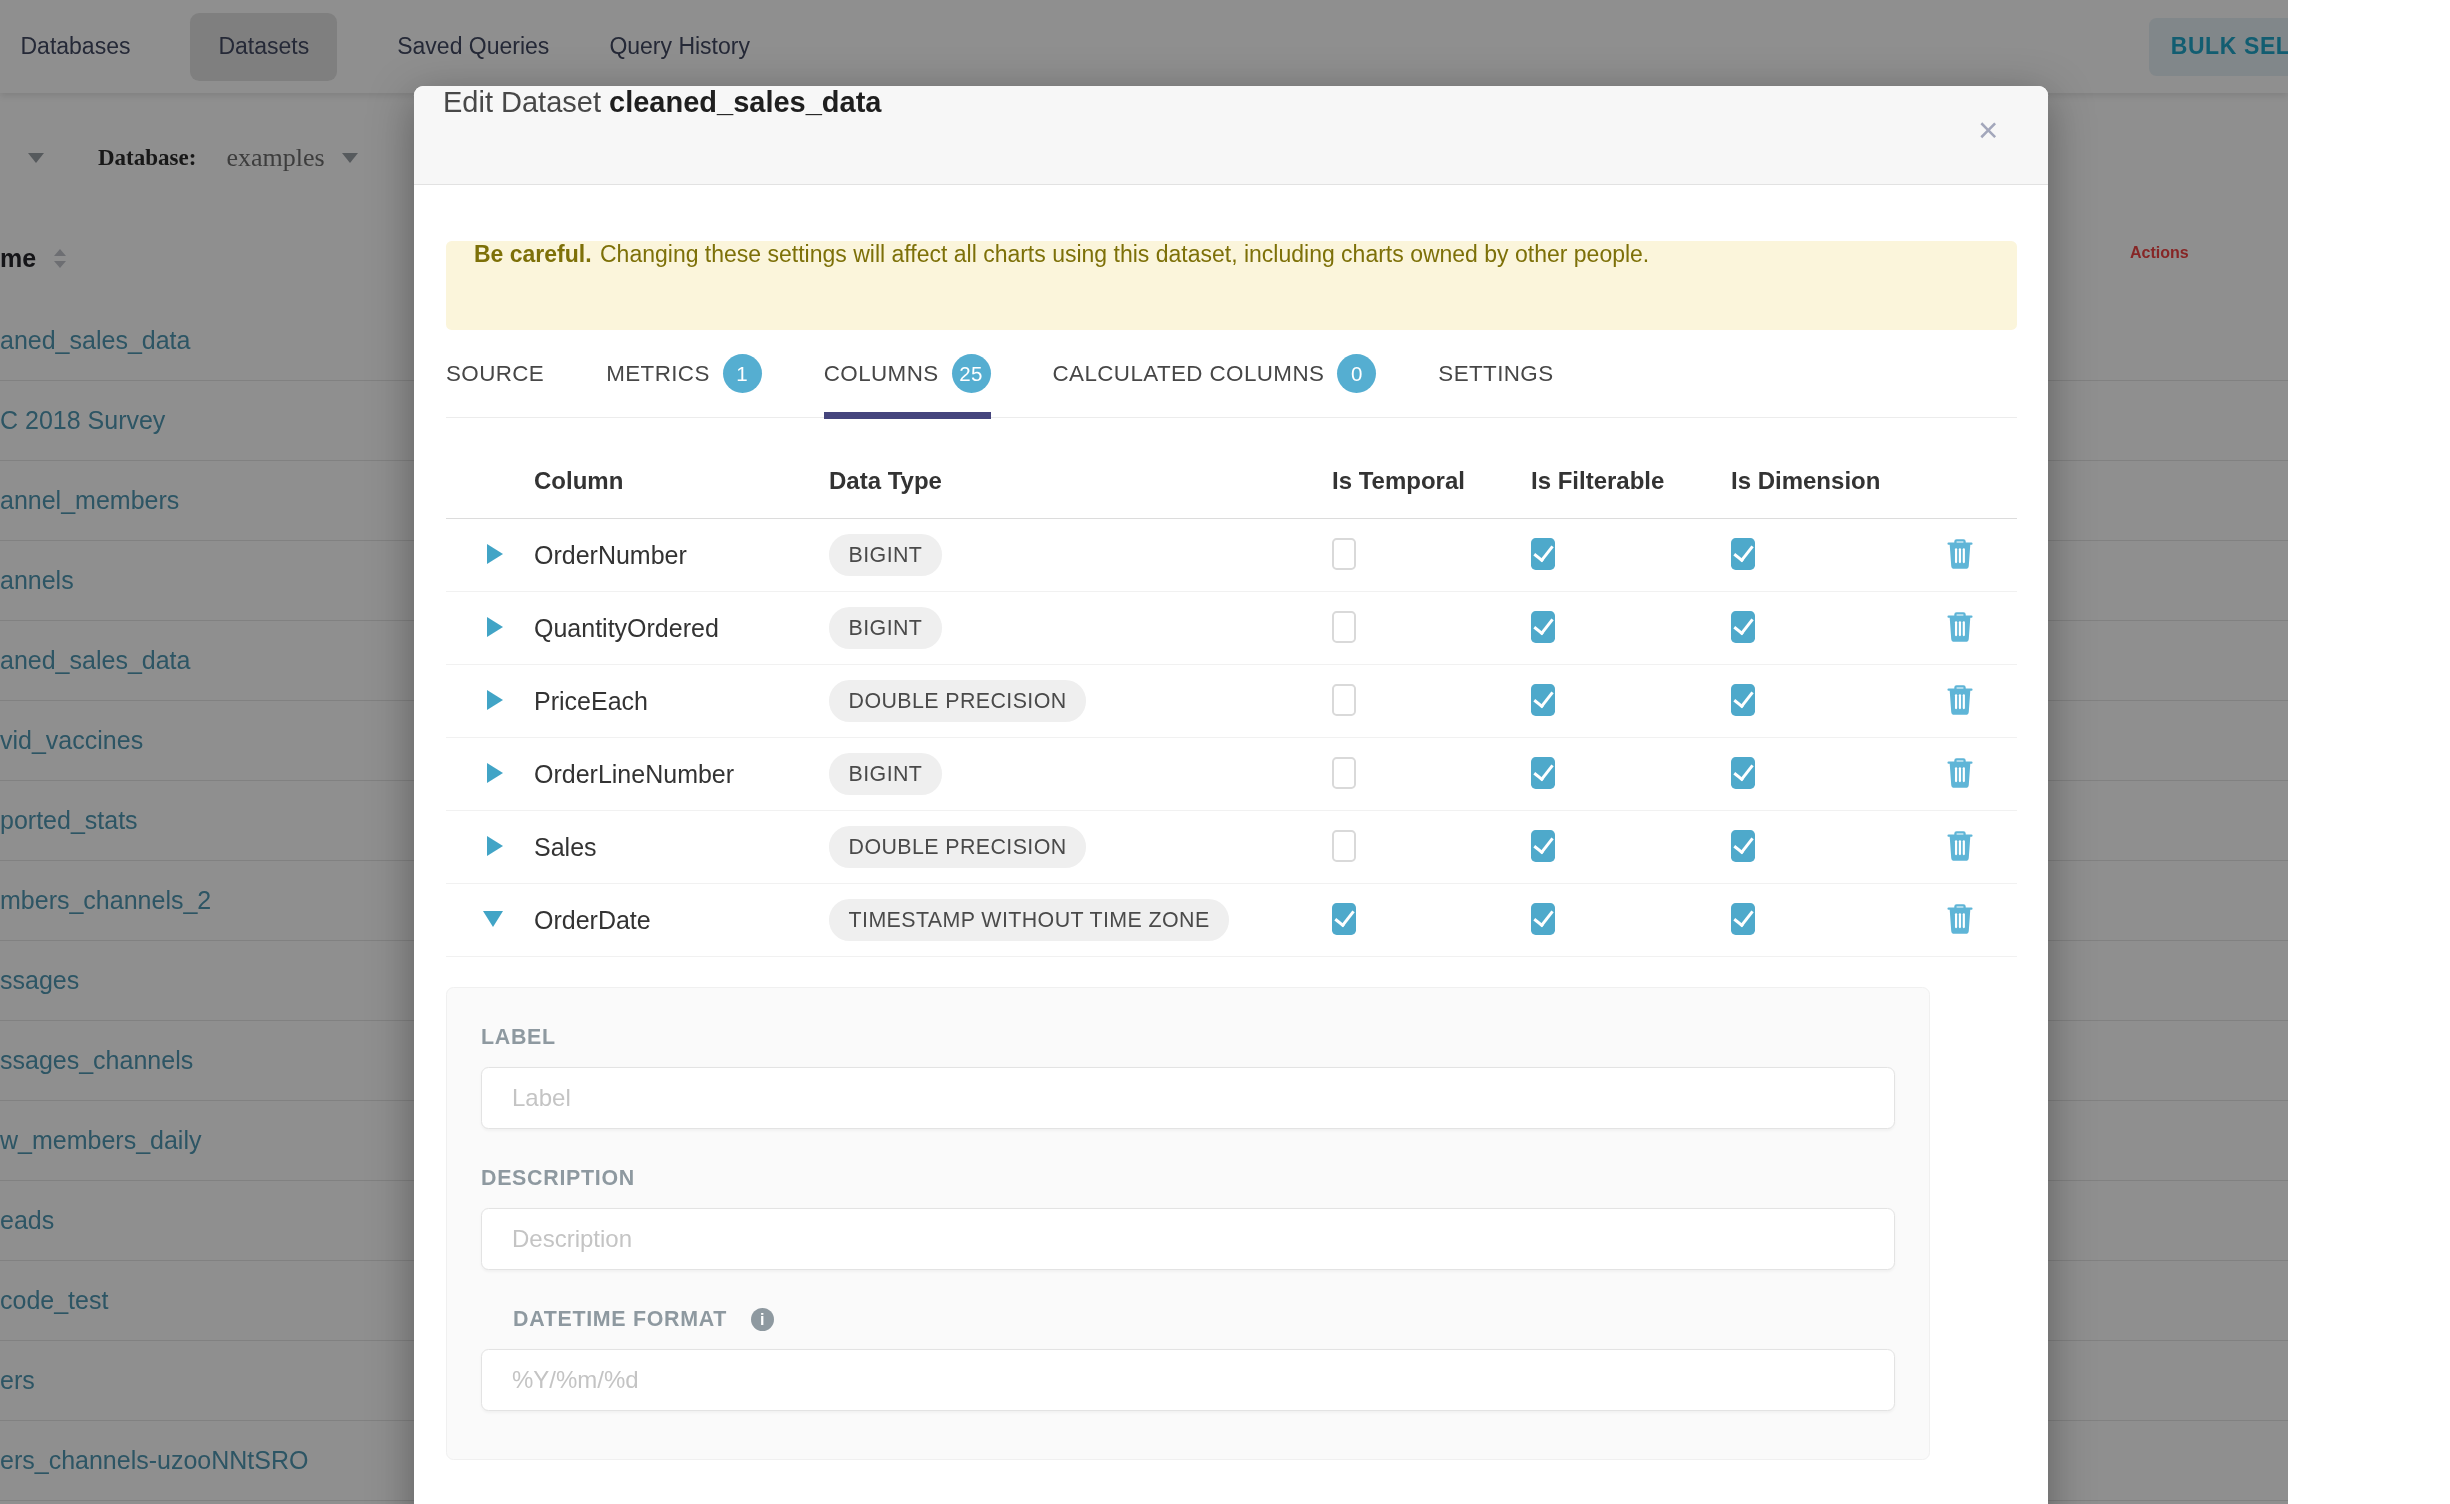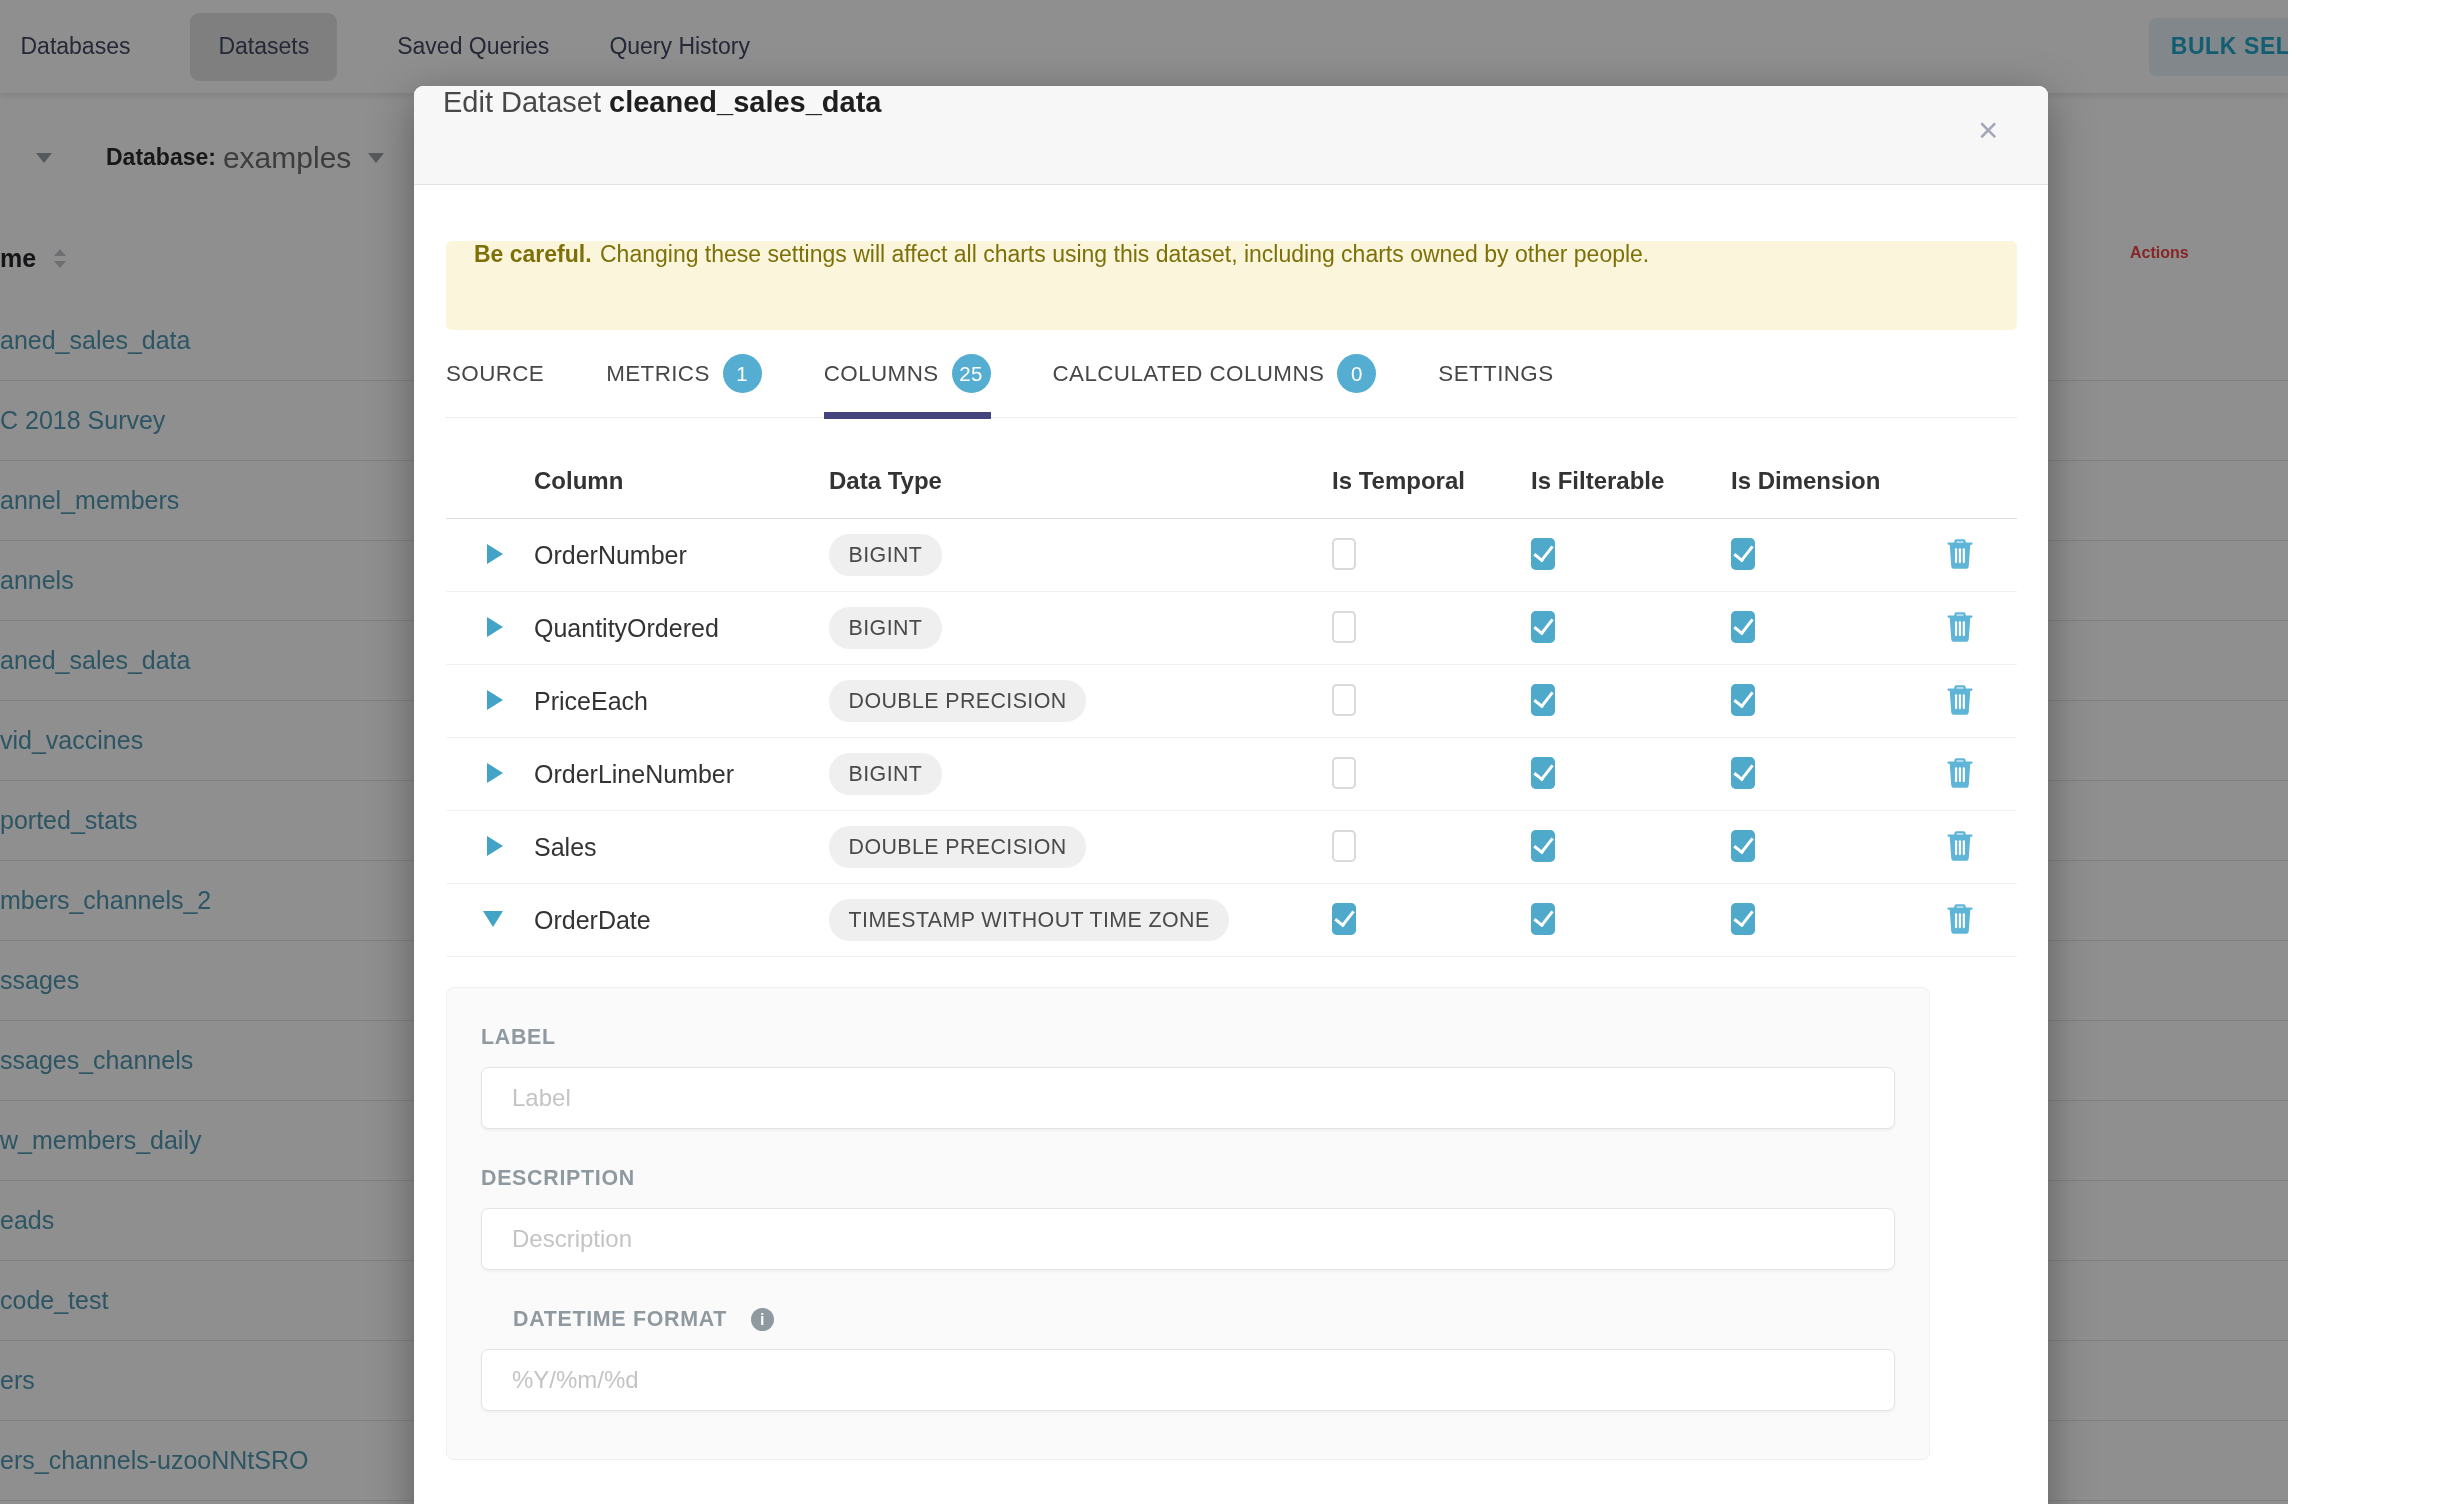--- a/index.html
+++ b/index.html
@@ -13,26 +13,26 @@
   .nav-item { font-size:23px; color:#434a63; cursor:pointer; white-space:nowrap; }
   .nav-item.active { background:#e3e3e3; border-radius:9.3px; padding:20.5px 28px; }
   .bulk-select { position:absolute; left:2149px; top:17.7px; width:211px; height:58px;
                  background:#e7f1f6; border:none; border-radius:7.5px; color:#20a7c9;
                  font-size:23px; font-weight:bold; letter-spacing:0.6px; cursor:pointer;
                  font-family:inherit; }
   .add-btn { position:absolute; left:2394px; top:17px; width:71px; height:60px;
              background:#20a7c9; border:none; border-radius:9.3px; color:#fff; cursor:pointer; }
   .add-btn span { display:block; font-size:39px; line-height:56px; font-weight:bold; }
 
-  .filter-row { position:absolute; top:121px; left:8px; height:73px; display:flex; align-items:center; }
+  .filter-row { position:absolute; top:121px; left:0; height:73px; display:flex; align-items:center;font-family:Liberation Serif, serif; }
   .chev { width:0; height:0; border-left:8.4px solid transparent; border-right:8.4px solid transparent;
           border-top:10.3px solid #9aa0a6; display:inline-block; }
   .chev.first { margin-left:28px; }
   .db-label { margin-left:54px; font-size:23px; font-weight:bold; color:#2b2b2b; }
-  .db-value { margin-left:7px; font-size:30px; color:#6e6e6e;text-align:right; }
+  .db-value { margin-left:30px; font-size:26px; color:#6e6e6e;text-align:right; }
   .chev.second { margin-left:17px; }
 
   .list-header { position:absolute; top:227px; left:0; width:100%; height:74px; }
   .name-h { position:absolute; left:0; top:17px; font-size:25px; font-weight:bold; color:#26262b; }
   .sort-icon { position:absolute; left:54px; top:22.4px; display:flex; flex-direction:column; gap:4.7px; }
   .sort-icon i { display:block; width:0; height:0; border-left:6.5px solid transparent; border-right:6.5px solid transparent; }
   .sort-up { border-bottom:7.5px solid #c2c5cc; }
   .sort-down { border-top:7.5px solid #c2c5cc; }
   .actions-h { position:absolute; left:2130px; top:17px; font-size:16px; font-weight:bold; color:#ef4444; }
 

